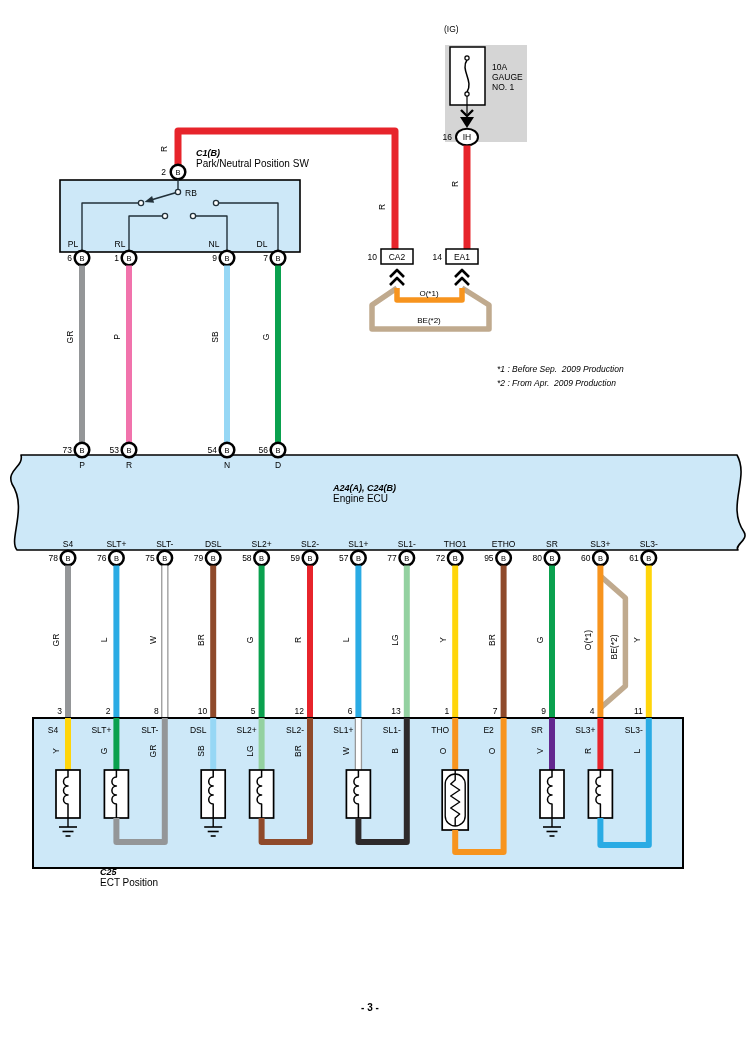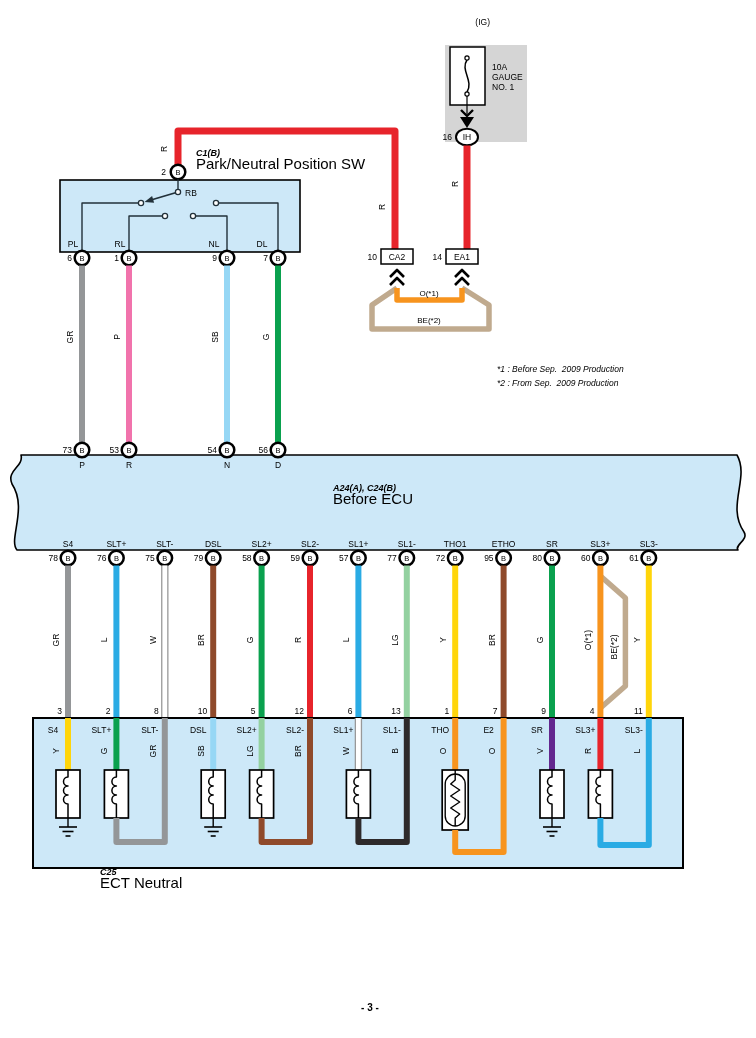--- a/index.html
+++ b/index.html
@@ -2,21 +2,21 @@
 <html><head>
 <meta charset="utf-8">
 <style>
   html,body{margin:0;padding:0;background:#fff;}
   #page{position:relative;width:756px;height:1038px;background:#fff;
         font-family:"Liberation Sans",sans-serif;overflow:hidden;}
   #diagram{position:absolute;left:0;top:0;}
   svg text{fill:#000;font-family:"Liberation Sans",sans-serif;}
   .lbl{position:absolute;color:#000;font-size:8.5px;line-height:10px;}
   .code{font-weight:bold;font-size:9px;line-height:10.5px;font-style:italic;}
-  .sub{font-size:15px;line-height:10.5px;}
+  .sub{font-size:10px;line-height:10.5px;}
   .pre{white-space:pre-line;}
   .note{white-space:pre;font-style:italic;}
   #pageno{position:absolute;left:0;top:1002px;width:740px;text-align:center;
           font-weight:bold;font-size:10px;}
 </style>
 </head>
 <body>
 
 <div id="page">
   <svg id="diagram" width="756" height="1038" viewBox="0 0 756 1038">
@@ -267,37 +267,37 @@
       <path d="M600.4,770 L600.4,777 c-6,0 -6,9 0,9 c-6,0 -6,9 0,9 c-6,0 -6,9 0,9 L600.4,818" fill="none" stroke="#000" stroke-width="1.5" stroke-linejoin="round"></path>
       <text x="633.8" y="733" font-size="8.5" text-anchor="middle" font-weight="normal">SL3-</text>
       <text x="639.8" y="751" font-size="8.5" text-anchor="middle" font-weight="normal" transform="rotate(-90 639.8 751)">L</text>
       <path d="M116.4,818 L116.4,842 L164.8,842 L164.8,718" fill="none" stroke="#949698" stroke-width="6" stroke-linejoin="round"></path>
       <path d="M261.6,818 L261.6,842 L310,842 L310,718" fill="none" stroke="#8f4a2b" stroke-width="6" stroke-linejoin="round"></path>
       <path d="M358.4,818 L358.4,842 L406.8,842 L406.8,718" fill="none" stroke="#2e2a2b" stroke-width="6" stroke-linejoin="round"></path>
       <path d="M455.2,830 L455.2,852 L503.59999999999997,852 L503.59999999999997,718" fill="none" stroke="#f7941e" stroke-width="6" stroke-linejoin="round"></path>
       <path d="M600.4,818 L600.4,845 L648.8,845 L648.8,718" fill="none" stroke="#2aabe4" stroke-width="6" stroke-linejoin="round"></path>
     </svg>
 
-  <div class="lbl" style="left:444px;top:17px;width:46px;text-align:right">(IG)</div>
+  <div class="lbl" style="left:444px;top:24px;width:46px;text-align:left">(IG)</div>
   <div class="lbl pre" style="left:492px;top:62px">10A
 GAUGE
 NO. 1</div>
 
   <div class="lbl" style="left:196px;top:148px">
     <div class="code">C1(B)</div>
     <div class="sub">Park/Neutral Position SW</div>
   </div>
 
   <div class="lbl note" style="left:497px;top:364px">*1 : Before Sep.  2009 Production</div>
-  <div class="lbl note" style="left:497px;top:378px">*2 : From Sep.  2009 Production</div>
+  <div class="lbl note" style="left:497px;top:378px">*2 : From Apr.  2009 Production</div>
 
   <div class="lbl" style="left:333px;top:483px">
     <div class="code">A24(A), C24(B)</div>
-    <div class="sub">Before ECU</div>
+    <div class="sub">Engine ECU</div>
   </div>
 
   <div class="lbl" style="left:100px;top:867px">
     <div class="code">C25</div>
-    <div class="sub">ECT Neutral</div>
+    <div class="sub">ECT Position</div>
   </div>
 
   <div id="pageno">- 3 -</div>
 </div>
 
 </body></html>

